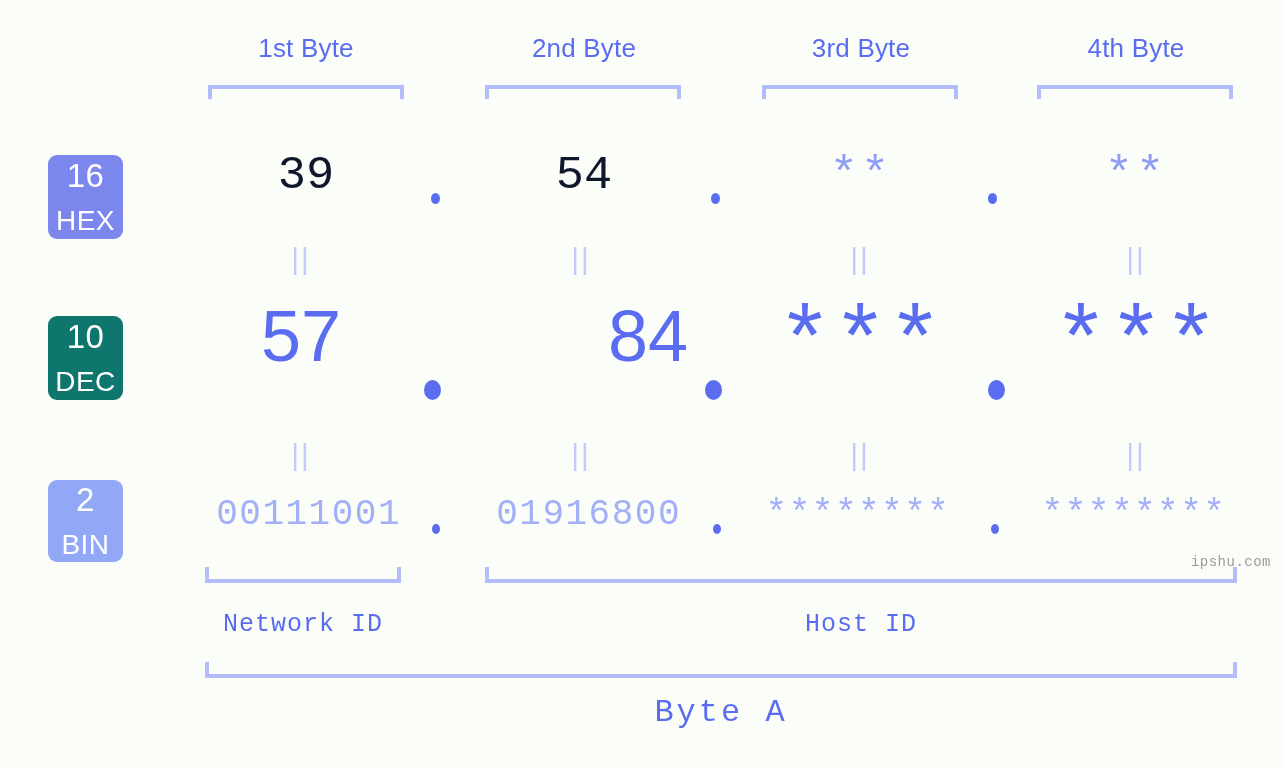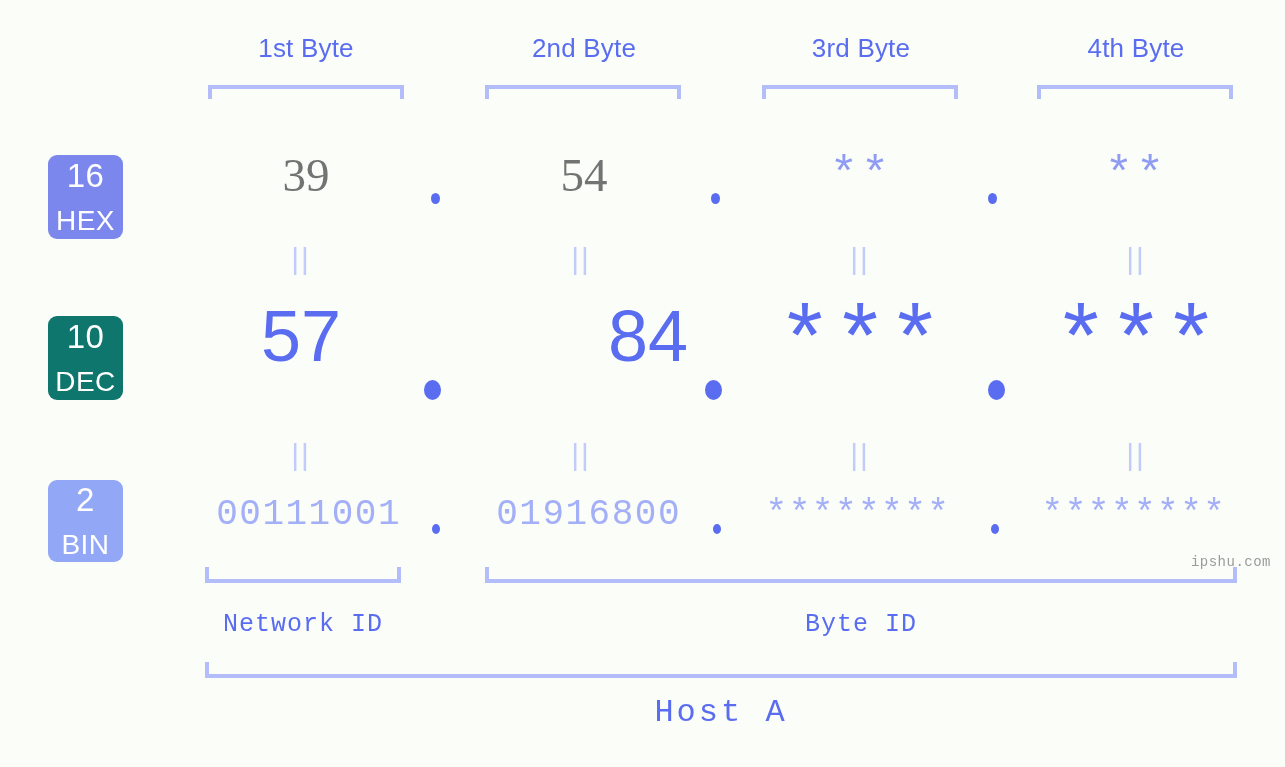--- a/index.html
+++ b/index.html
@@ -82,22 +82,22 @@
   #badge-hex { top: 155px; height: 84px; background: #7b87ed; }
   #badge-dec { top: 316px; height: 84px; background: #0f766e; }
   #badge-bin { top: 480px; height: 82px; background: #92a7f5; }
 
   
   .hex-val {
     position: absolute;
     top: 152px;
     text-align: center;
     font-size: 47px;
-    color: #737373;
-    font-family: Liberation Serif, serif;
+    color: #0f172a;
+    font-family: Liberation Mono, monospace;
     line-height: 1;
     white-space: nowrap;
   }
   .hex-star {
     position: absolute;
     top: 152px;
     text-align: center;
     font-size: 47px;
     color: #8f9cf3;
     font-family: "Liberation Mono", monospace;
@@ -285,20 +285,20 @@
   <div class="bin-val" style="left:481px;width:200px;">01916800</div>
   <div class="bin-dot" style="left:713px;"></div>
   <div class="bin-star" style="left:758px;width:200px;">********</div>
   <div class="bin-dot" style="left:991px;"></div>
   <div class="bin-star" style="left:1034px;width:200px;">********</div>
 
   <div class="bot-bracket" style="left:205px;top:567px;width:196px;"></div>
   <div class="bot-bracket" style="left:485px;top:567px;width:752px;"></div>
 
   <div class="id-label" style="left:205px;width:196px;">Network ID</div>
-  <div class="id-label" style="left:485px;width:752px;">Byte ID</div>
+  <div class="id-label" style="left:485px;width:752px;">Host ID</div>
 
   <div class="bot-bracket" style="left:205px;top:662px;width:1032px;"></div>
-  <div id="class-label">Host A</div>
+  <div id="class-label">Byte A</div>
 
   <div id="watermark">ipshu.com</div>
 
 </div>
 
 </body></html>

